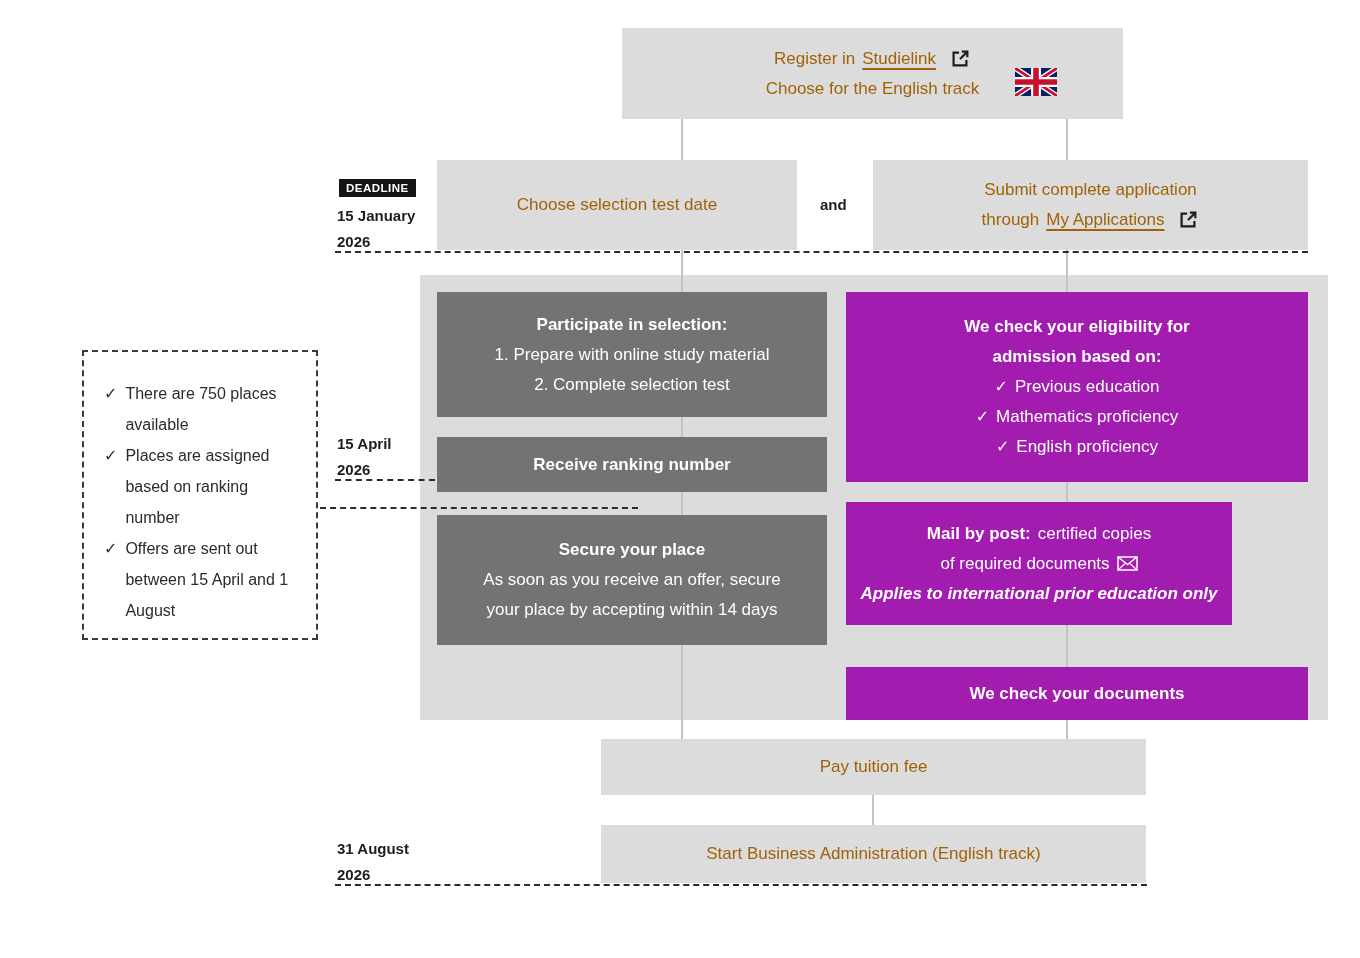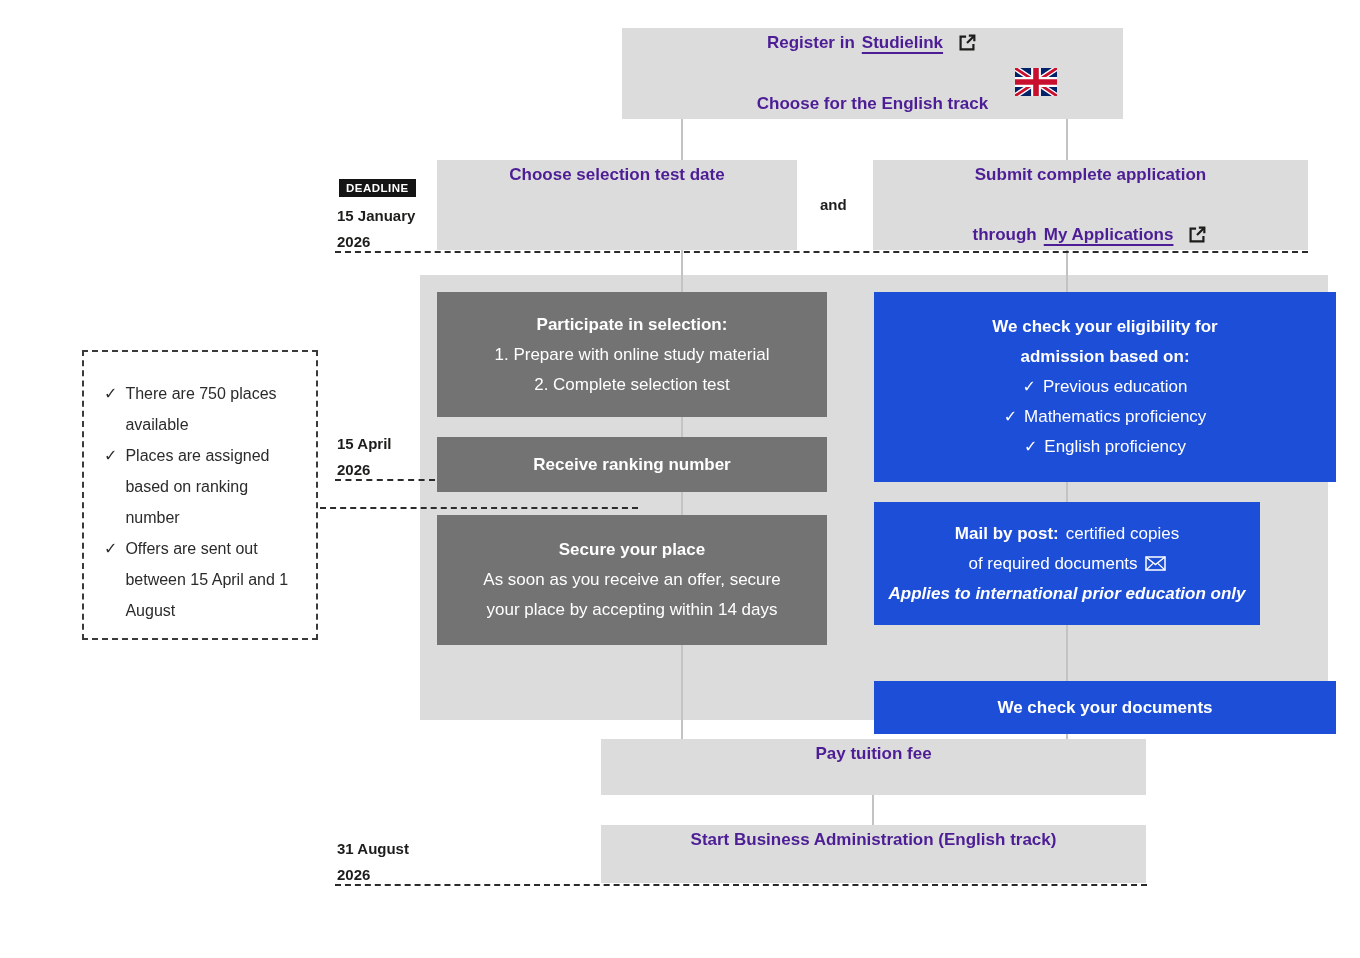--- a/index.html
+++ b/index.html
@@ -4,23 +4,23 @@
 <style>
   html,body{margin:0;padding:0;background:#ffffff;}
   .canvas{
     position:relative;width:1360px;height:958px;background:#ffffff;
     font-family:"Liberation Sans","DejaVu Sans",sans-serif;
     color:#1d1d1b;overflow:hidden;
   }
   .vline{position:absolute;width:2px;background:#c3c3c3;}
   .container-bg{position:absolute;left:420px;top:275px;width:908px;height:445px;background:#dcdcdc;}
   .box{position:absolute;display:flex;flex-direction:column;align-items:center;justify-content:center;text-align:center;box-sizing:border-box;}
-  .gray-box{background:#dcdcdc;color:#4c1d95;font-weight:700;font-size:17px;justify-content:space-between;}
+  .gray-box{background:#dcdcdc;color:#a16207;font-weight:400;font-size:17px;}
   .pink-box{background:#737373;color:#ffffff;font-size:17px;}
-  .red-box{background:#1d4ed8;color:#ffffff;font-size:17px;margin-left:28px;}
+  .red-box{background:#a21caf;color:#ffffff;font-size:17px;}
   .line{line-height:30px;display:flex;align-items:center;justify-content:center;gap:7px;white-space:nowrap;}
   .bold{font-weight:700;}
   .reg{font-weight:400;}
   .ital{font-style:italic;font-weight:600;}
   .ulink{text-decoration:underline;text-underline-offset:4px;text-decoration-thickness:2px;}
   .hdash{position:absolute;border-top:2px dashed #2b2b2b;height:0;}
   .badge{position:absolute;background:#141414;color:#ffffff;font-weight:700;font-size:11.5px;letter-spacing:.5px;padding:3px 7px;}
   .datelabel{position:absolute;font-weight:700;font-size:15px;line-height:26px;white-space:nowrap;}
   .andlabel{position:absolute;font-weight:700;font-size:15px;}
   .info-box{position:absolute;left:82px;top:350px;width:236px;height:290px;border:2px dashed #3a3a3a;box-sizing:border-box;padding:26px 0 0 20px;}
@@ -163,21 +163,21 @@
           <path d="M1 1 L10.5 8.5 L20 1"></path>
           <path d="M1 14 L8 7.5 M20 14 L13 7.5" stroke-width="1.1"></path>
         </svg>
       </span>
     </div>
     <div class="line ital">
         <span>Applies to international prior education only</span>
       </div>
   </div>
 
-  <div class="box red-box" style="left:846px;top:681px;width:462px;height:53px;">
+  <div class="box red-box" style="left:846px;top:667px;width:462px;height:53px;">
     <div class="line bold">
         <span>We check your documents</span>
       </div>
   </div>
 
   <div class="info-box">
     <div class="info-item">
       <span class="chk">✓</span>
       <span class="txt">There are 750 places available</span>
     </div>

